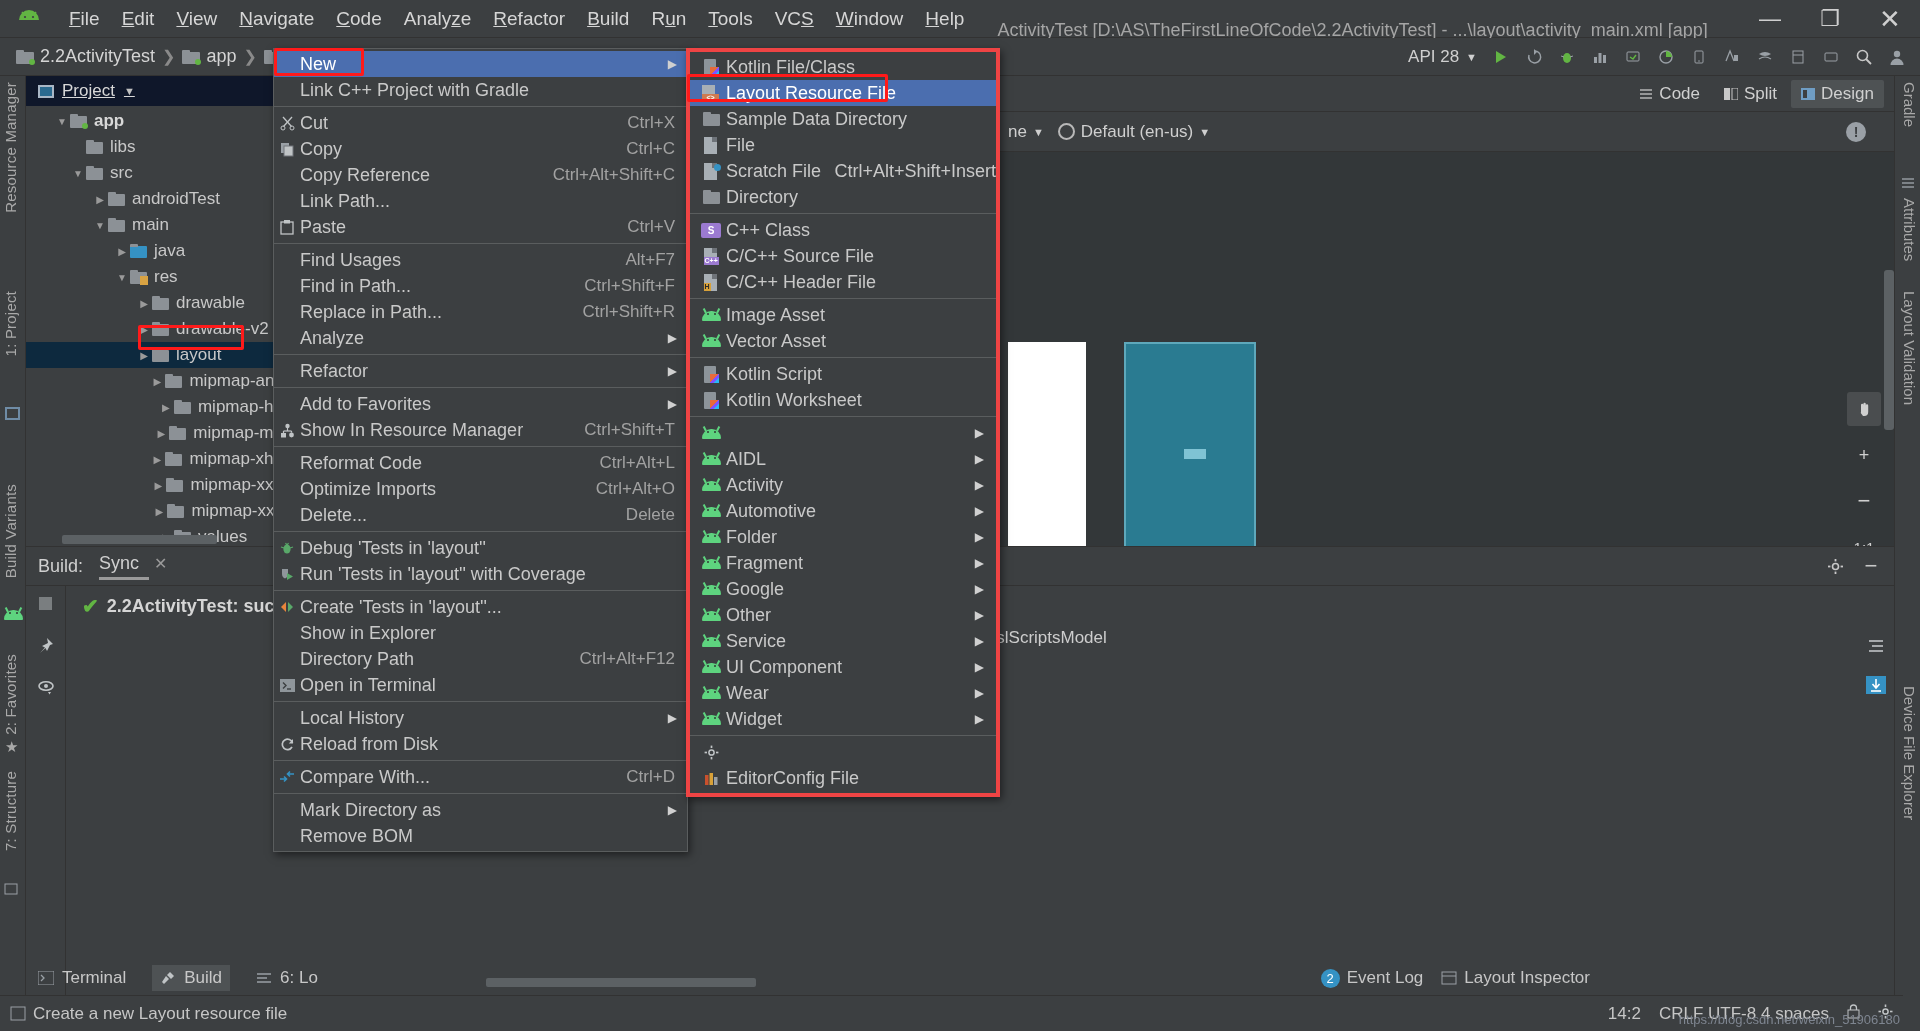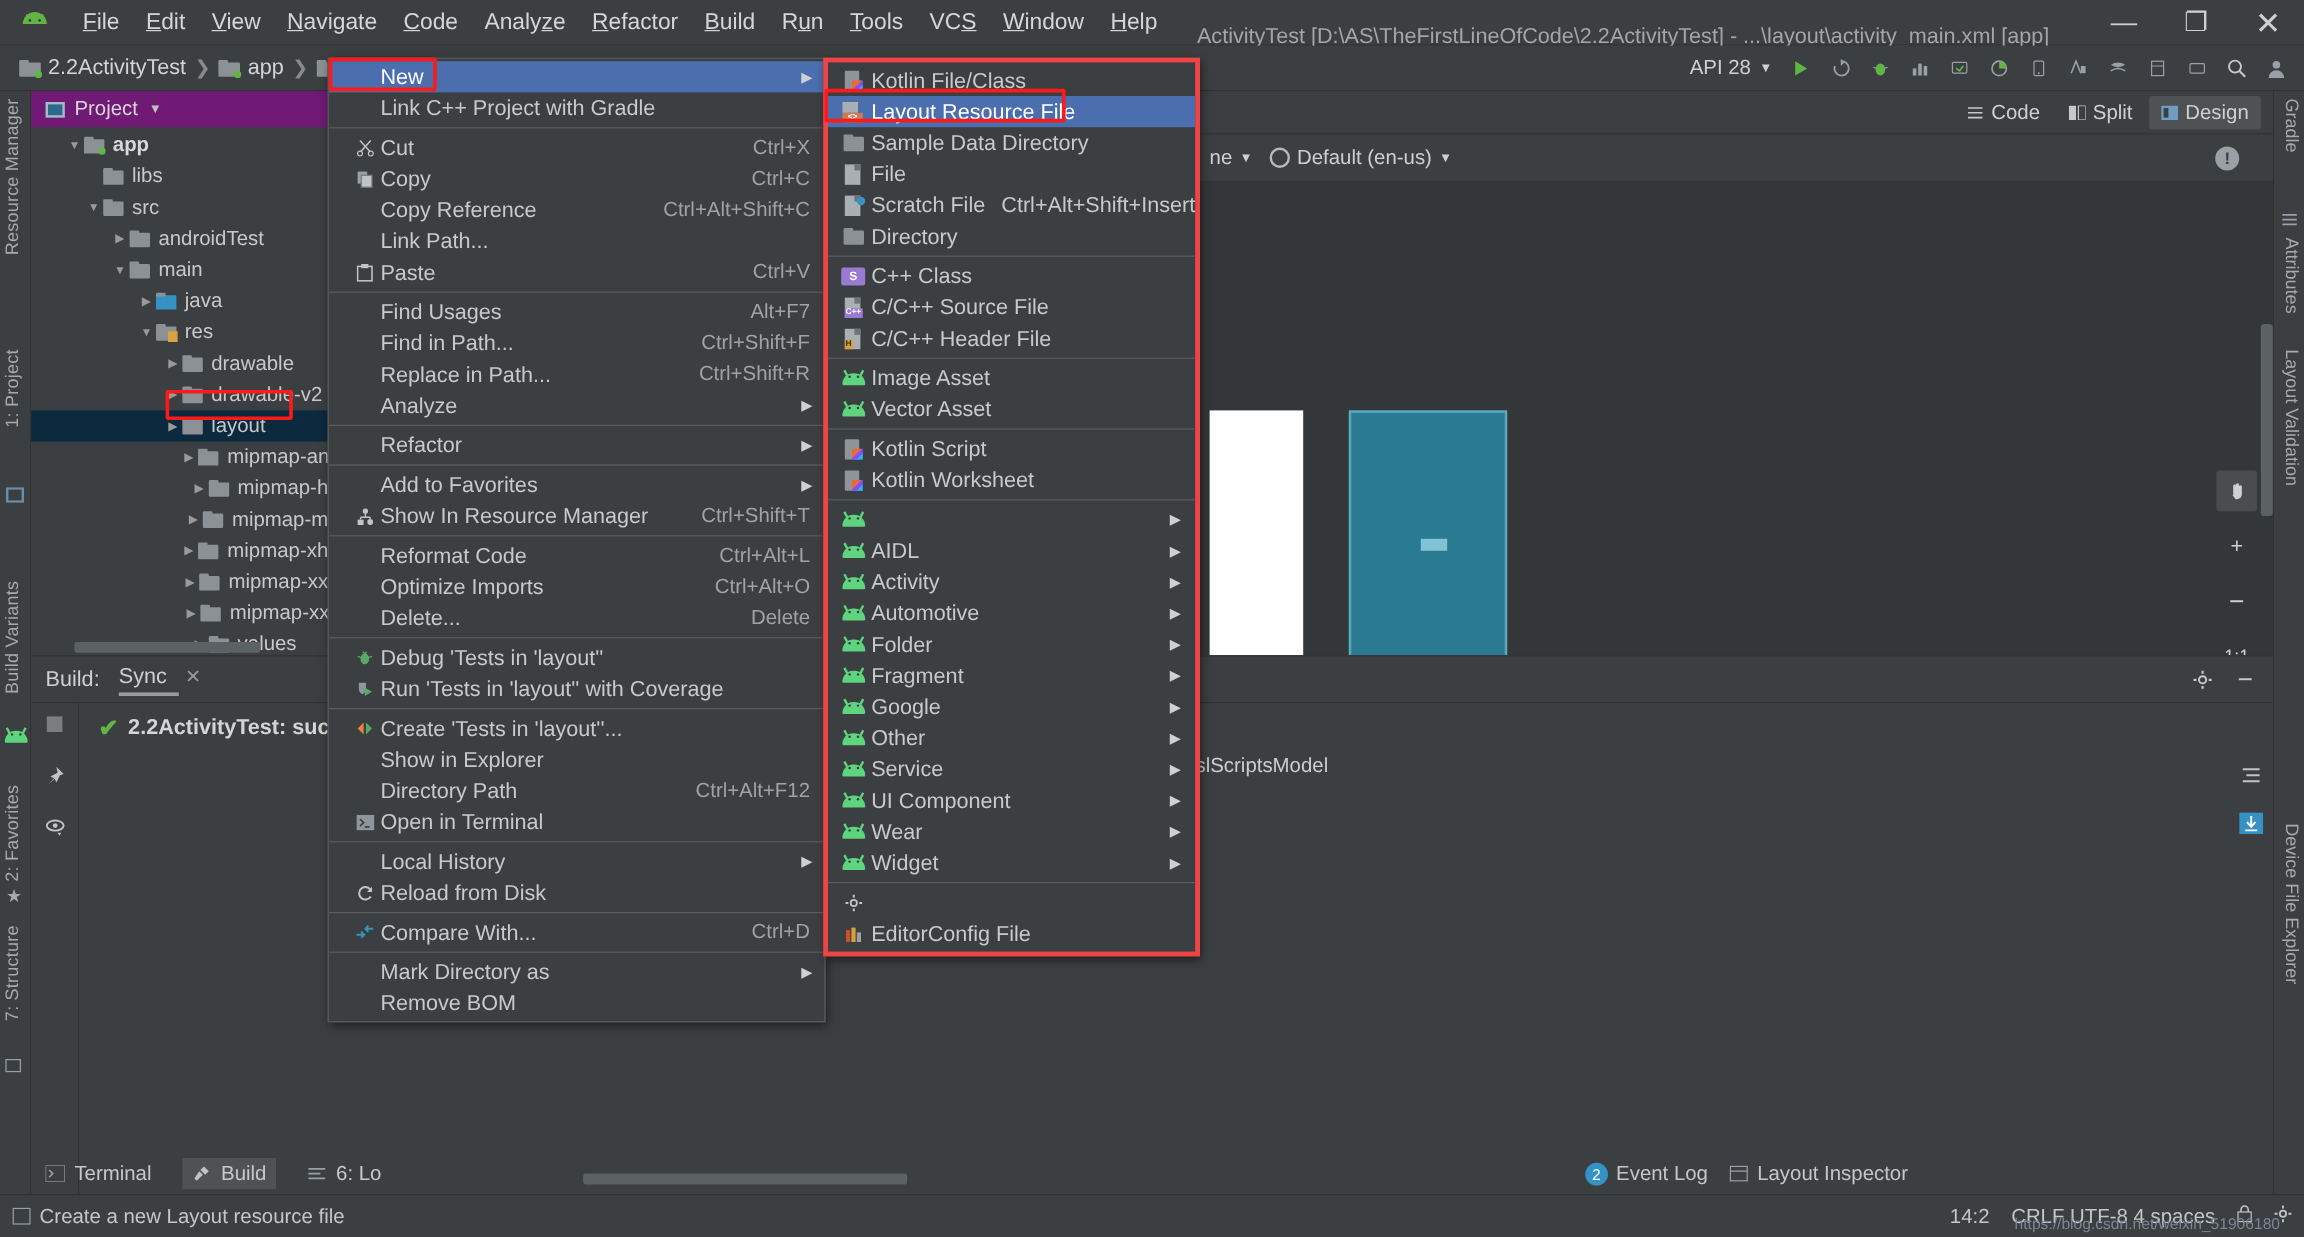--- a/index.html
+++ b/index.html
@@ -77,22 +77,22 @@
     position: absolute; right: 2px; writing-mode: vertical-rl;
     font-size: 15px; color: #a9a9a9; white-space: nowrap;
   }
 
   
   .project-panel {
     position: absolute; left: 26px; top: 76px; width: 258px; height: 470px;
     background: #3c3f41; border-right: 1px solid #323232;
   }
   .project-header {
-    height: 30px; background: #701a75; display: flex; align-items: center; padding-left: 12px;
-    font-size: 17px; color: #d8d8d8;
+    height: 30px; background: #0f172a; display: flex; align-items: center; padding-left: 12px;
+    font-size: 17px; color: #d8d8d8; text-decoration: underline;
   }
   .proj-ico {
     width:16px; height:13px; border:2px solid #a9b7c6; background:#2b6a8f; margin-right:8px;
     flex:none;
   }
   .caret-dn { margin-left: 9px; font-size: 11px; color: #c0c0c0; }
   .tree { padding-top: 2px; font-size: 17px; }
   .tree-row { display: flex; align-items: center; height: 26px; white-space: nowrap; position: relative; }
   .tree-row.selected { background: #0d293e; }
   .tw { width: 16px; display:flex; align-items:center; justify-content:center; flex:none; font-size:10px; color:#9a9a9a;}
@@ -147,39 +147,39 @@
                   align-items:center; padding-top:10px; gap:22px;}
   .build-content { flex:1; position:relative; padding-left: 16px; padding-top: 8px; }
   .build-row { display:flex; align-items:center; gap:8px; font-size:18px; color:#d5d5d5; font-weight:bold;}
   .check { color:#62b543; font-size:20px;}
   .log-line { position:absolute; left: 600px; top: 42px; font-size:17px; color:#cdcdcd; white-space:nowrap;}
   .build-hscroll { position:absolute; left: 420px; bottom: 8px; width: 270px; height:9px; background:#5c6164; border-radius:2px;}
   .build-right-rail { position:absolute; right: 0px; top: 38px; bottom:0; width: 36px;
                       display:flex; flex-direction:column; align-items:center; padding-top: 14px; gap: 18px; }
 
   
-  .statusbar { position:absolute; left:0; right:0; bottom:0; height:36px; background:#3c3f41;
+  .statusbar { position:absolute; left:0; right:17px; bottom:0; height:36px; background:#3c3f41;
                border-top:1px solid #323232; display:flex; align-items:center; }
   .sb-left { display:flex; align-items:center; gap: 24px; padding-left: 10px; font-size:17px; color:#c6c6c6;}
   .sb-item { display:flex; align-items:center; gap:7px; }
   .sb-right { position:absolute; right: 10px; display:flex; align-items:center; gap:18px; font-size:17px; color:#c6c6c6;}
   .badge-blue { width:19px; height:19px; border-radius:50%; background:#3592c4; color:#fff; font-size:13px;
                 display:flex; align-items:center; justify-content:center; }
   .bottom-tabs { position:absolute; left:0; bottom:36px; height:34px; display:flex; align-items:center;
                  padding-left:30px; gap:18px; font-size:17px; color:#c8c8c8; }
   .bt { display:flex; align-items:center; gap:8px; padding: 3px 8px;}
   .bt.active { background:#4e5254; }
 
   
   .ctxmenu {
     position: absolute; left: 273px; top: 48px; width: 415px;
     background: #3c3f41; border: 1px solid #5a5d5e; box-shadow: 2px 3px 8px rgba(0,0,0,0.5);
     padding: 2px 0; z-index: 50;
   }
-  .mi { display:flex; align-items:center; height: 26px; padding-left: 17px; position:relative;
+  .mi { display:flex; align-items:center; height: 26px; padding-left: 0; position:relative;
         font-size: 18px; color: #c9c9c9; white-space:nowrap;}
   .mi.hl { background:#4b6eaf; color:#ffffff; }
   .mi .mi-ico { width: 26px; display:flex; align-items:center; justify-content:center; flex:none; font-size:15px;}
   .mi .mi-label { flex:1; }
   .mi .mi-acc { color:#a2a2a2; font-size:17px; padding-right: 12px;}
   .mi .mi-arrow { position:absolute; right: 10px; font-size: 12px; color:#d0d0d0;}
   .msep { height:1px; background:#5a5d5e; margin: 3px 0; }
 
   
   .submenu {

